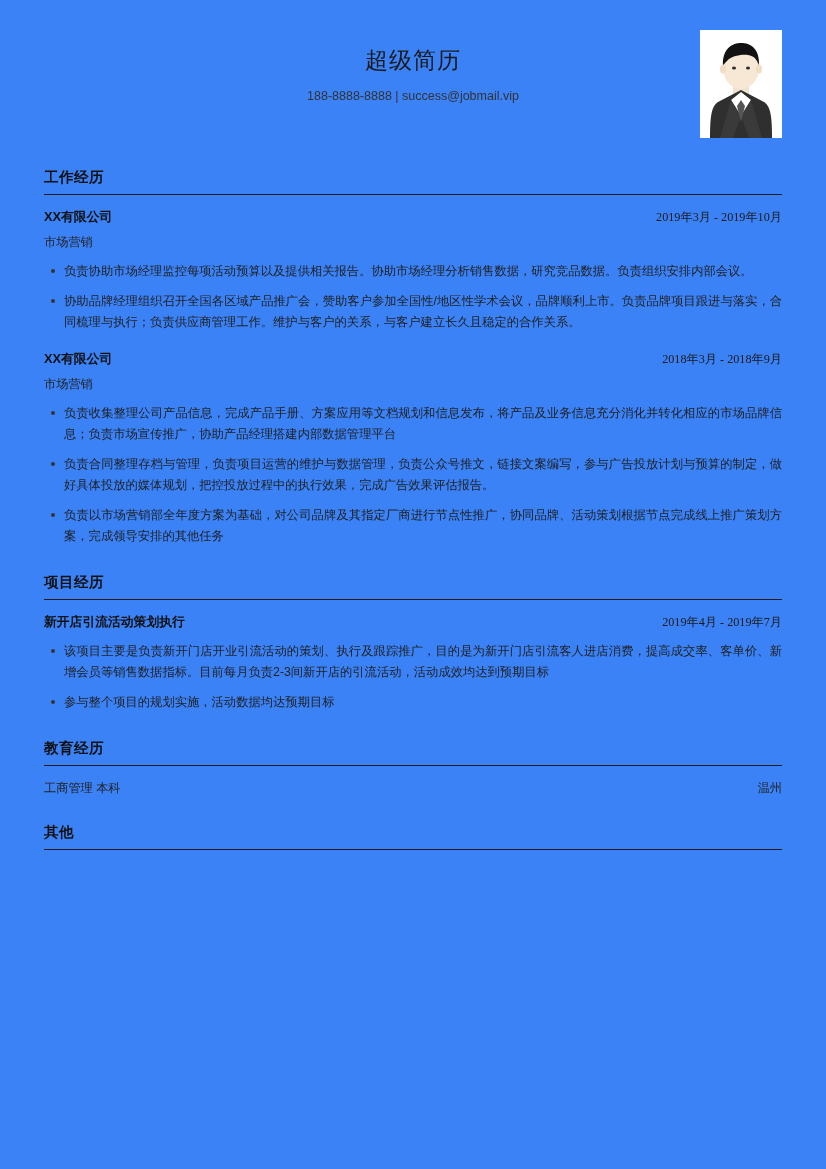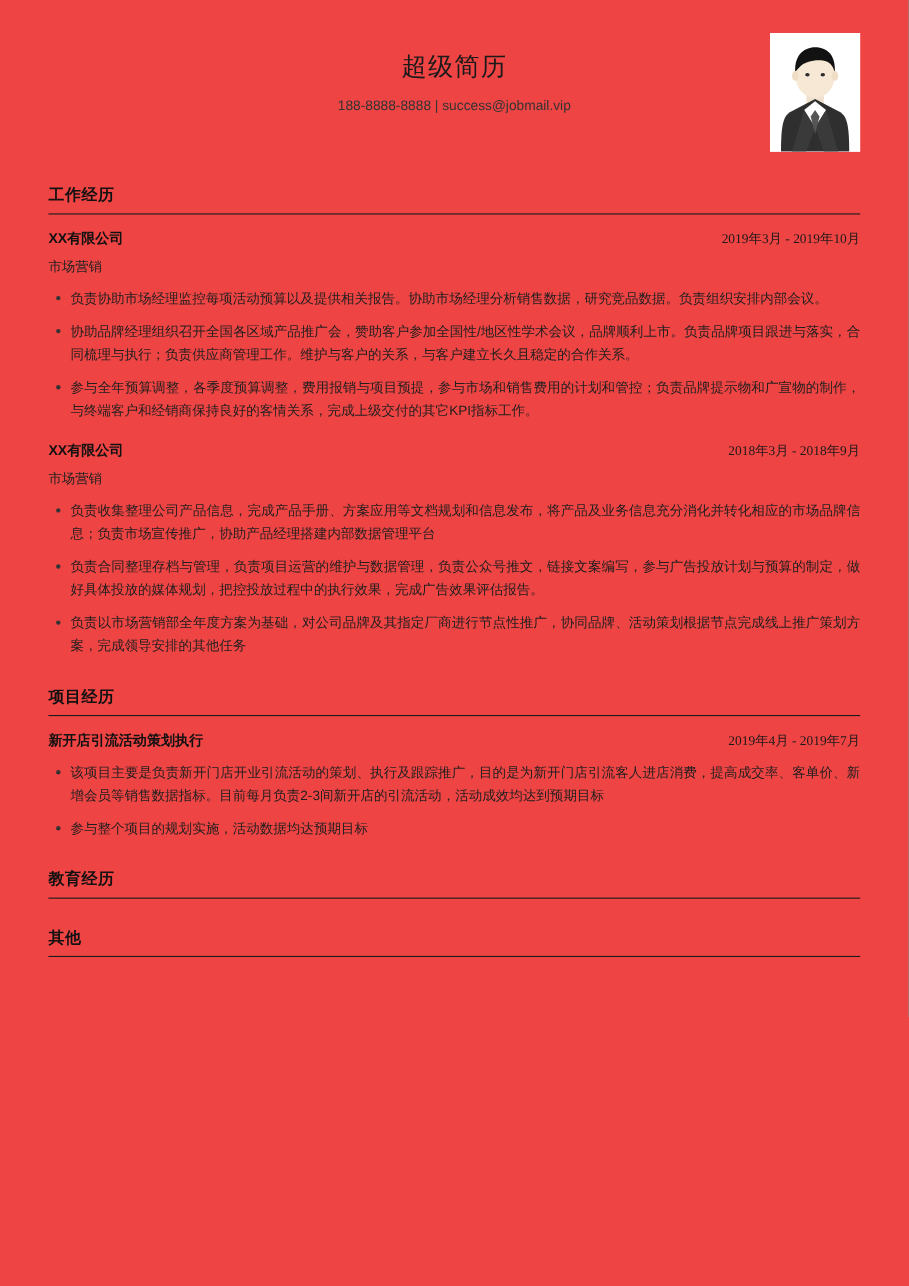--- a/index.html
+++ b/index.html
@@ -6,21 +6,21 @@
     margin: 0;
     padding: 0;
     background: #8a8a8a;
   }
   body {
     font-family: "Liberation Sans", "DejaVu Sans", sans-serif;
   }
   .page {
     width: 826px;
     height: 1169px;
-    background: #ef4444;
+    background: #3b82f6;
     margin: 0 auto;
     position: relative;
     box-sizing: border-box;
     padding: 30px 44px 0 44px;
     overflow: hidden;
   }
   
   .header {
     position: relative;
     height: 112px;
@@ -179,21 +179,20 @@
             <div class="entry-title">XX有限公司</div>
             <div class="entry-date">2019年3月 - 2019年10月</div>
           </div>
           <div class="entry-sub">
             <span>市场营销</span>
             <span class="right"></span>
           </div>
           <ul class="bullets">
             <li>负责协助市场经理监控每项活动预算以及提供相关报告。协助市场经理分析销售数据，研究竞品数据。负责组织安排内部会议。</li>
             <li>协助品牌经理组织召开全国各区域产品推广会，赞助客户参加全国性/地区性学术会议，品牌顺利上市。负责品牌项目跟进与落实，合同梳理与执行；负责供应商管理工作。维护与客户的关系，与客户建立长久且稳定的合作关系。</li>
-            <li>参与全年预算调整，各季度预算调整，费用报销与项目预提，参与市场和销售费用的计划和管控；负责品牌提示物和广宣物的制作，与终端客户和经销商保持良好的客情关系，完成上级交付的其它KPI指标工作。</li>
           </ul>
         </div>
         <div class="entry">
           <div class="entry-row">
             <div class="entry-title">XX有限公司</div>
             <div class="entry-date">2018年3月 - 2018年9月</div>
           </div>
           <div class="entry-sub">
             <span>市场营销</span>
             <span class="right"></span>
@@ -216,20 +215,24 @@
           <ul class="bullets">
             <li>该项目主要是负责新开门店开业引流活动的策划、执行及跟踪推广，目的是为新开门店引流客人进店消费，提高成交率、客单价、新增会员等销售数据指标。目前每月负责2-3间新开店的引流活动，活动成效均达到预期目标</li>
             <li>参与整个项目的规划实施，活动数据均达预期目标</li>
           </ul>
         </div>
       </div>
       <div class="section">
         <div class="section-title">教育经历</div>
         <div class="section-rule"></div>
         <div class="entry">
+          <div class="entry-sub">
+            <span>工商管理  本科</span>
+            <span class="right">温州</span>
+          </div>
         </div>
       </div>
       <div class="section">
         <div class="section-title">其他</div>
         <div class="section-rule"></div>
       </div>
     </div>
 
 </div>
 

